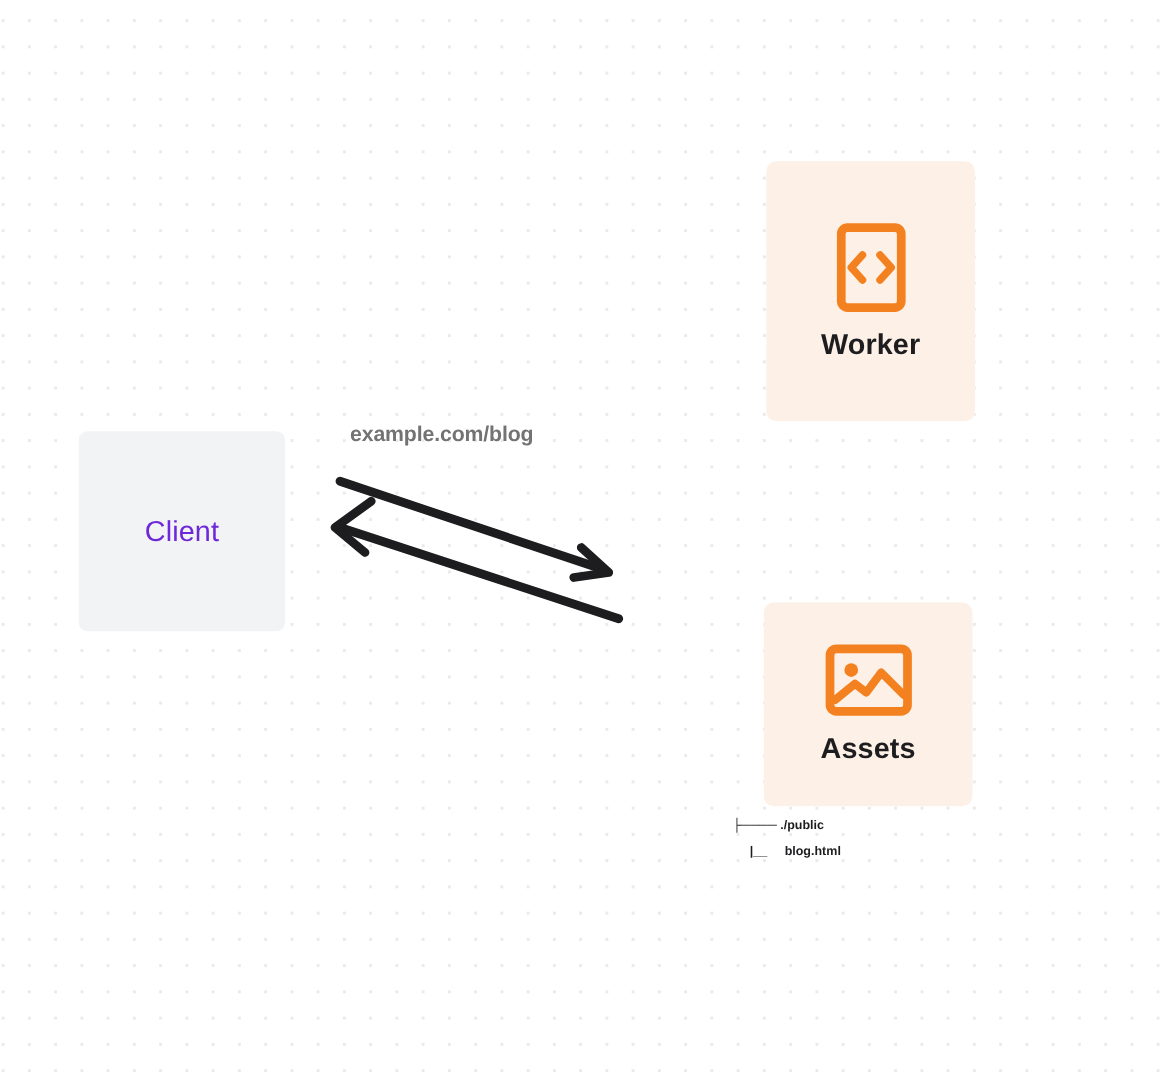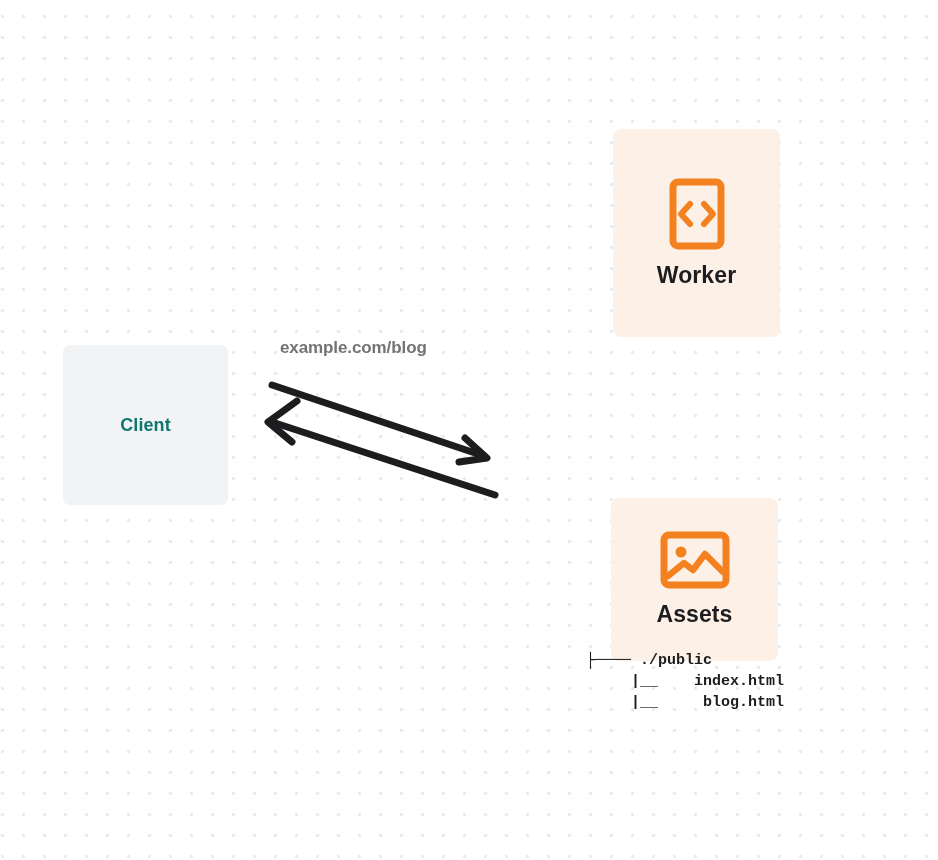--- a/index.html
+++ b/index.html
@@ -33,23 +33,23 @@
     top: 345px;
     width: 165px;
     height: 160px;
     background: #f2f3f5;
     border-radius: 7px;
     display: flex;
     align-items: center;
     justify-content: center;
   }
   .client-label {
-    font-size: 18px;
-    font-weight: bold;
-    color: #0f766e;
+    font-size: 23px;
+    font-weight: normal;
+    color: #6d28d9;
     letter-spacing: 0.1px;
   }
 
   
   .arrows-svg {
     position: absolute;
     left: 250px;
     top: 365px;
     width: 265px;
     height: 150px;
@@ -107,40 +107,39 @@
     width: 167px;
     height: 208px;
     justify-content: center;
   }
   .card-assets {
     left: 611px;
     top: 482px;
     width: 167px;
     height: 163px;
     justify-content: center;
-    margin-top: 16px;
   }
   .card-icon {
     display: block;
     margin-bottom: 12px;
   }
   .card-label {
     font-size: 23px;
     font-weight: bold;
     color: #1d1d1f;
     letter-spacing: 0.1px;
   }
 
   
   .file-tree {
     position: absolute;
     left: 586px;
     top: 650px;
-    font-family: Liberation Mono, monospace;
-    font-size: 15px;
+    font-family: Liberation Sans, sans-serif;
+    font-size: 10px;
     font-weight: bold;
     line-height: 21px;
     color: #1d1d1f;
     white-space: pre;
   }
 </style>
 </head>
 <body>
 
 <div id="canvas">
@@ -176,15 +175,15 @@
 
   <div class="service-card card-assets">
     <svg class="card-icon" width="70" height="58" viewBox="0 0 70 58">
       <rect x="4" y="4" width="62" height="50" rx="5" ry="5" fill="none" stroke="#f48120" stroke-width="7"></rect>
       <circle cx="21" cy="21" r="5.5" fill="#f48120"></circle>
       <polyline points="8,45 24,32 33,39 45,23 63,41" fill="none" stroke="#f48120" stroke-width="6.5" stroke-linecap="round" stroke-linejoin="round"></polyline>
     </svg>
     <span class="card-label">Assets</span>
   </div>
 
-  <div class="file-tree"><div>├──── ./public</div><div>     |__    index.html</div><div>     |__     blog.html</div></div>
+  <div class="file-tree"><div>├──── ./public</div><div>     |__     blog.html</div></div>
 
 </div>
 
 </body></html>

